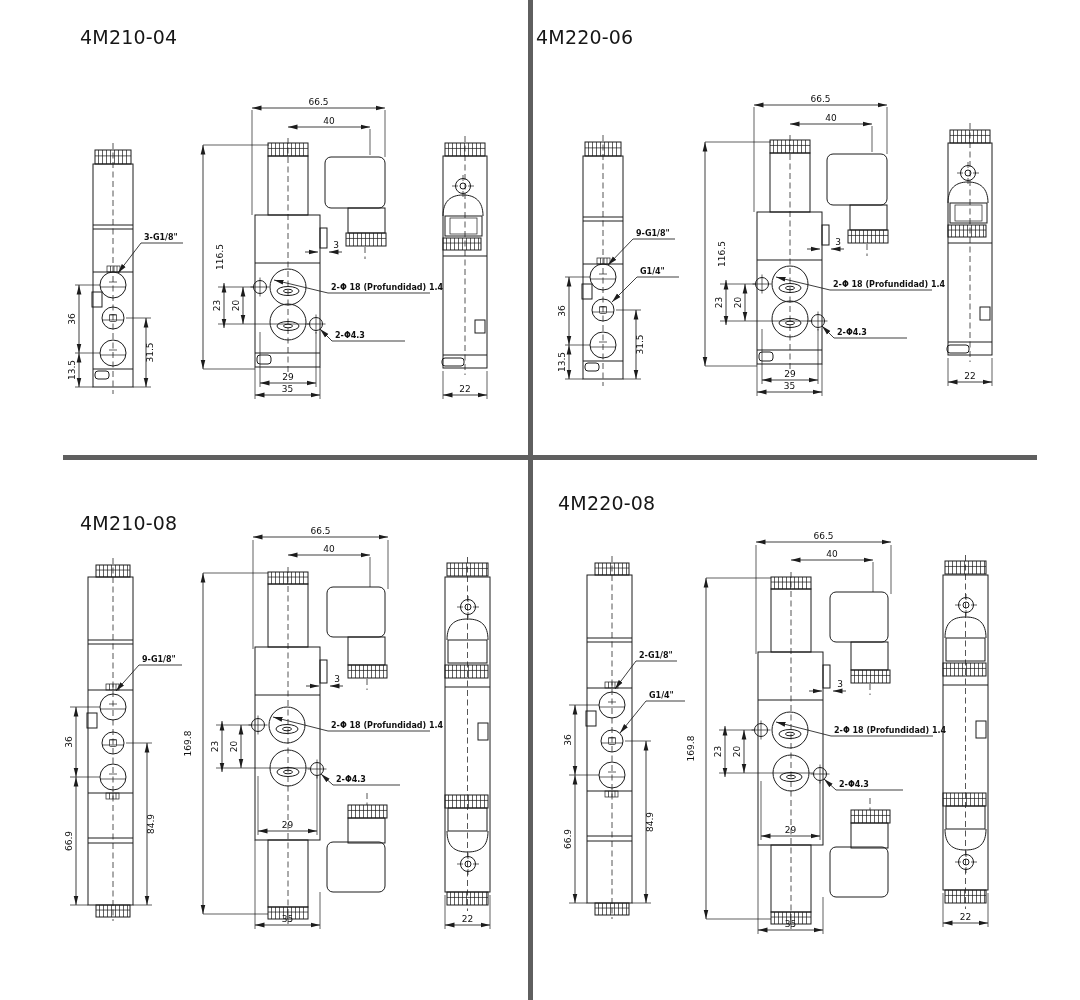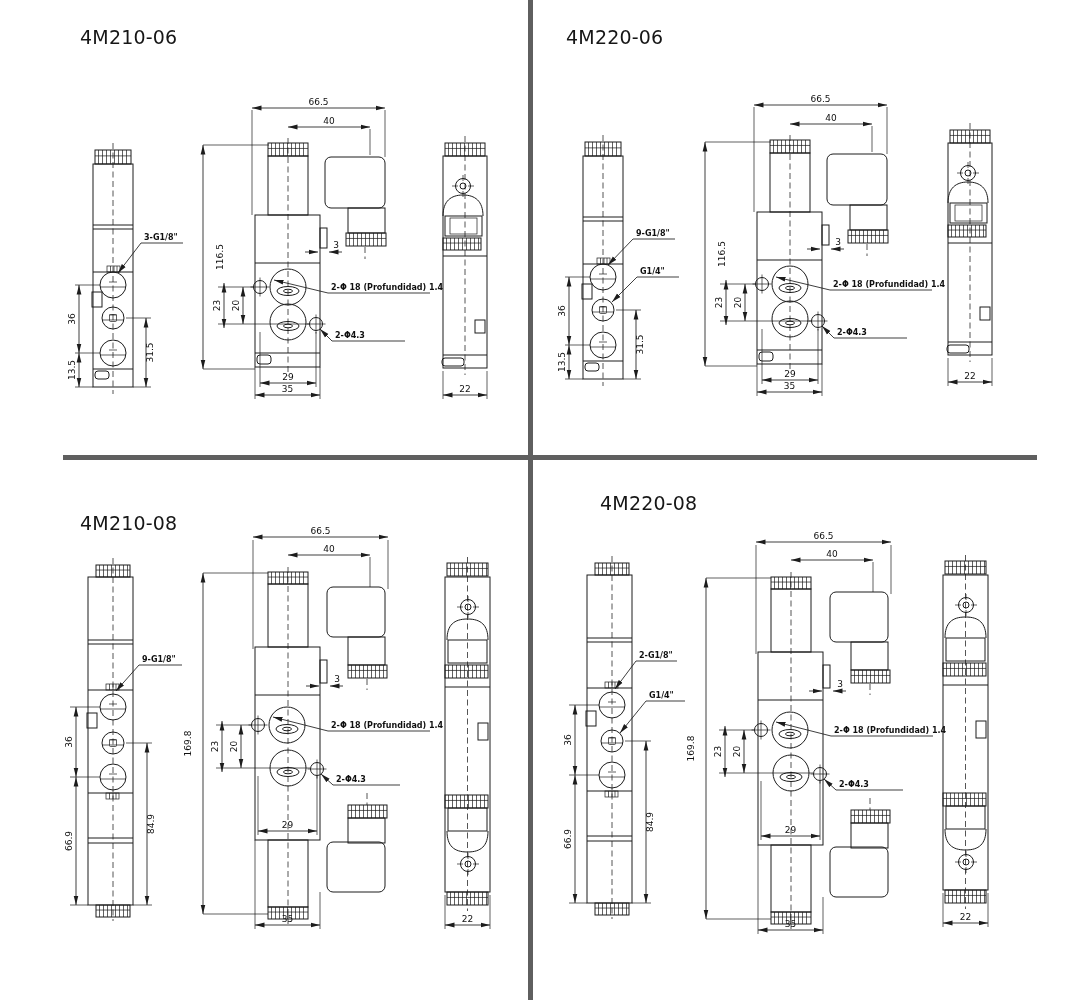--- a/index.html
+++ b/index.html
@@ -15,24 +15,24 @@
   .thin{stroke:#1c1c1c;stroke-width:.7;fill:none}
   .cl{stroke:#1c1c1c;stroke-width:.75;stroke-dasharray:6 3.5;fill:none}
   .dim-line{stroke:#1c1c1c;stroke-width:.85;fill:none}
   text.dim{font-size:9px;fill:#101010}
   text.lbl{font-size:8px;fill:#101010;font-weight:600}
 </style>
 </head>
 <body>
 
 <div class="canvas">
-  <div class="title" style="left:80px;top:26px">4M210-06</div>
-  <div class="title" style="left:566px;top:26px">4M220-06</div>
+  <div class="title" style="left:80px;top:26px">4M210-04</div>
+  <div class="title" style="left:536px;top:26px">4M220-06</div>
   <div class="title" style="left:80px;top:512px">4M210-08</div>
-  <div class="title" style="left:600px;top:492px">4M220-08</div>
+  <div class="title" style="left:558px;top:492px">4M220-08</div>
   <div class="divider divider-v" style="background: rgb(95, 95, 95);"></div>
   <div class="divider divider-h" style="background: rgb(95, 95, 95);"></div>
   <svg id="drawing" width="1080" height="1000" viewBox="0 0 1080 1000">
       <defs>
         <marker id="ar" viewBox="0 0 10 6" refX="9.5" refY="3" markerWidth="10" markerHeight="6" markerUnits="userSpaceOnUse" orient="auto-start-reverse">
           <path d="M0,0.6 L9.5,3 L0,5.4 Z" fill="#1c1c1c"></path>
         </marker>
       </defs>
       <g transform="translate(65,148)">
         <rect x="30" y="2" width="36" height="14" rx="0" class="ln"></rect>

